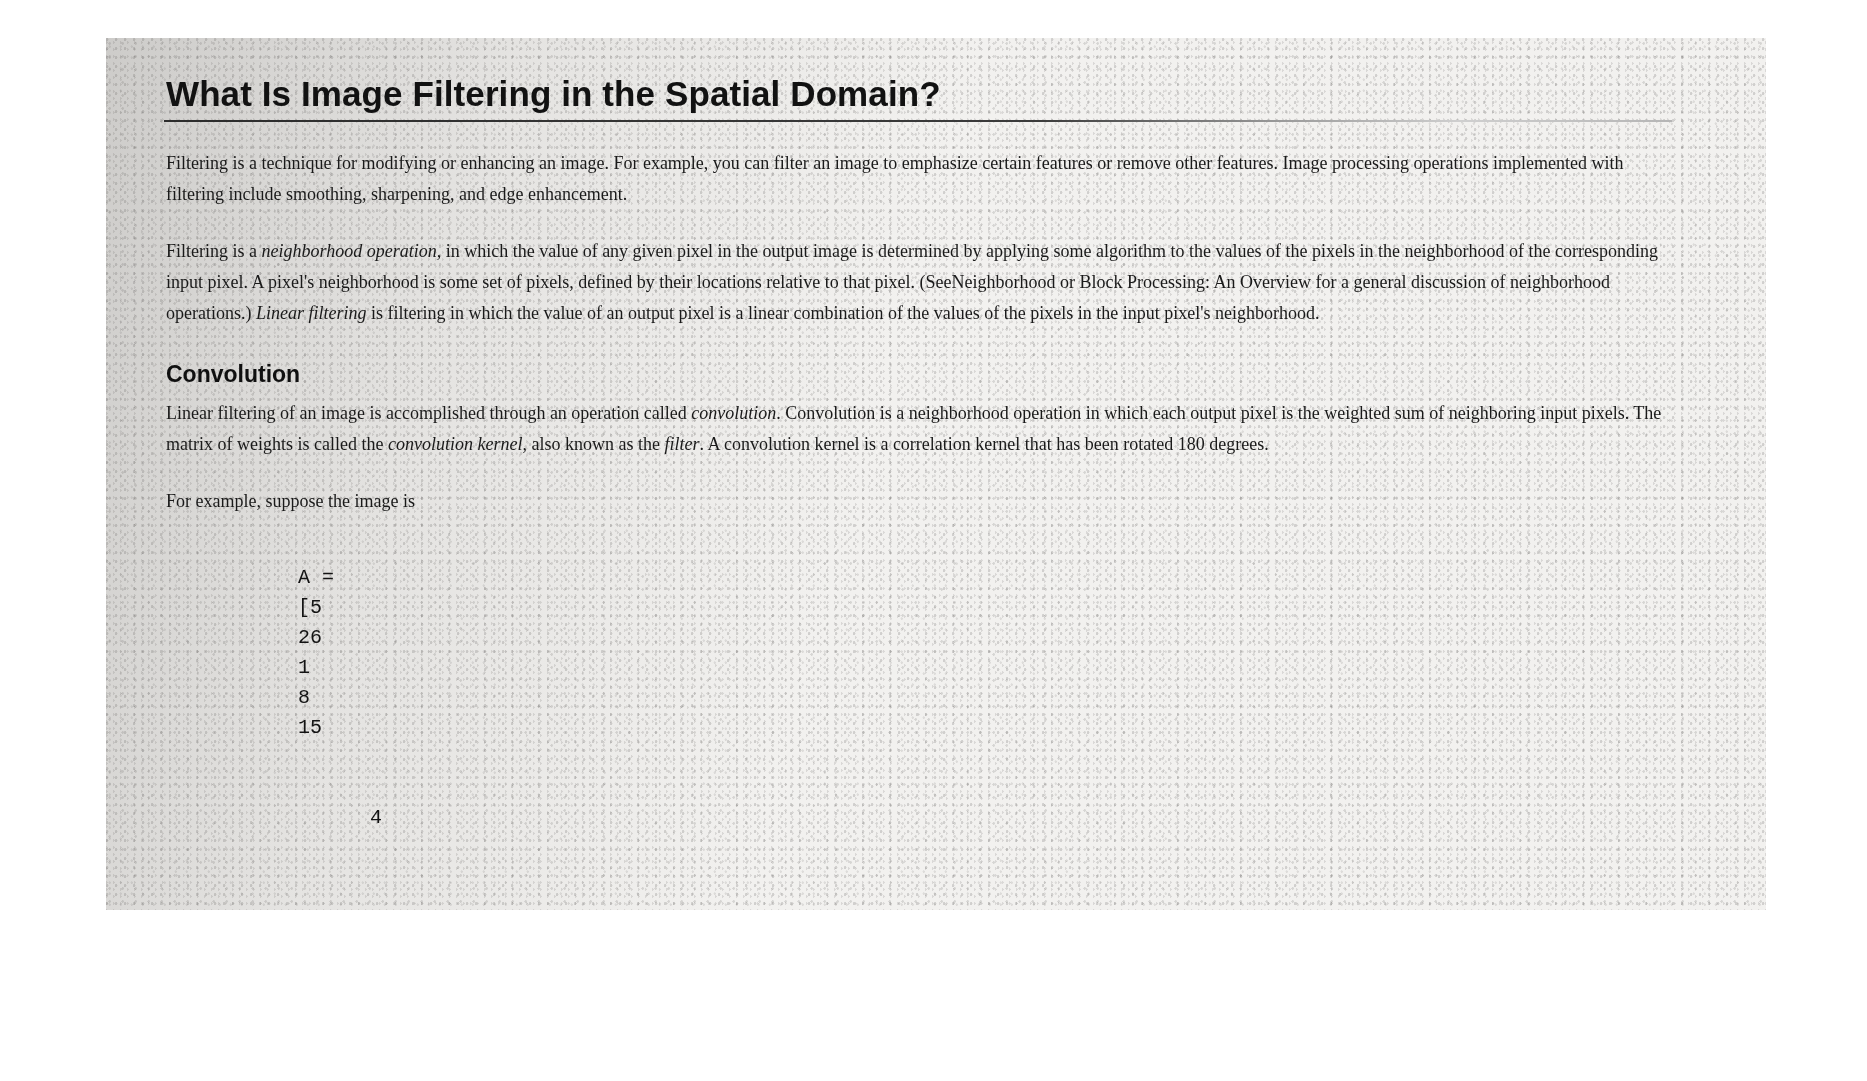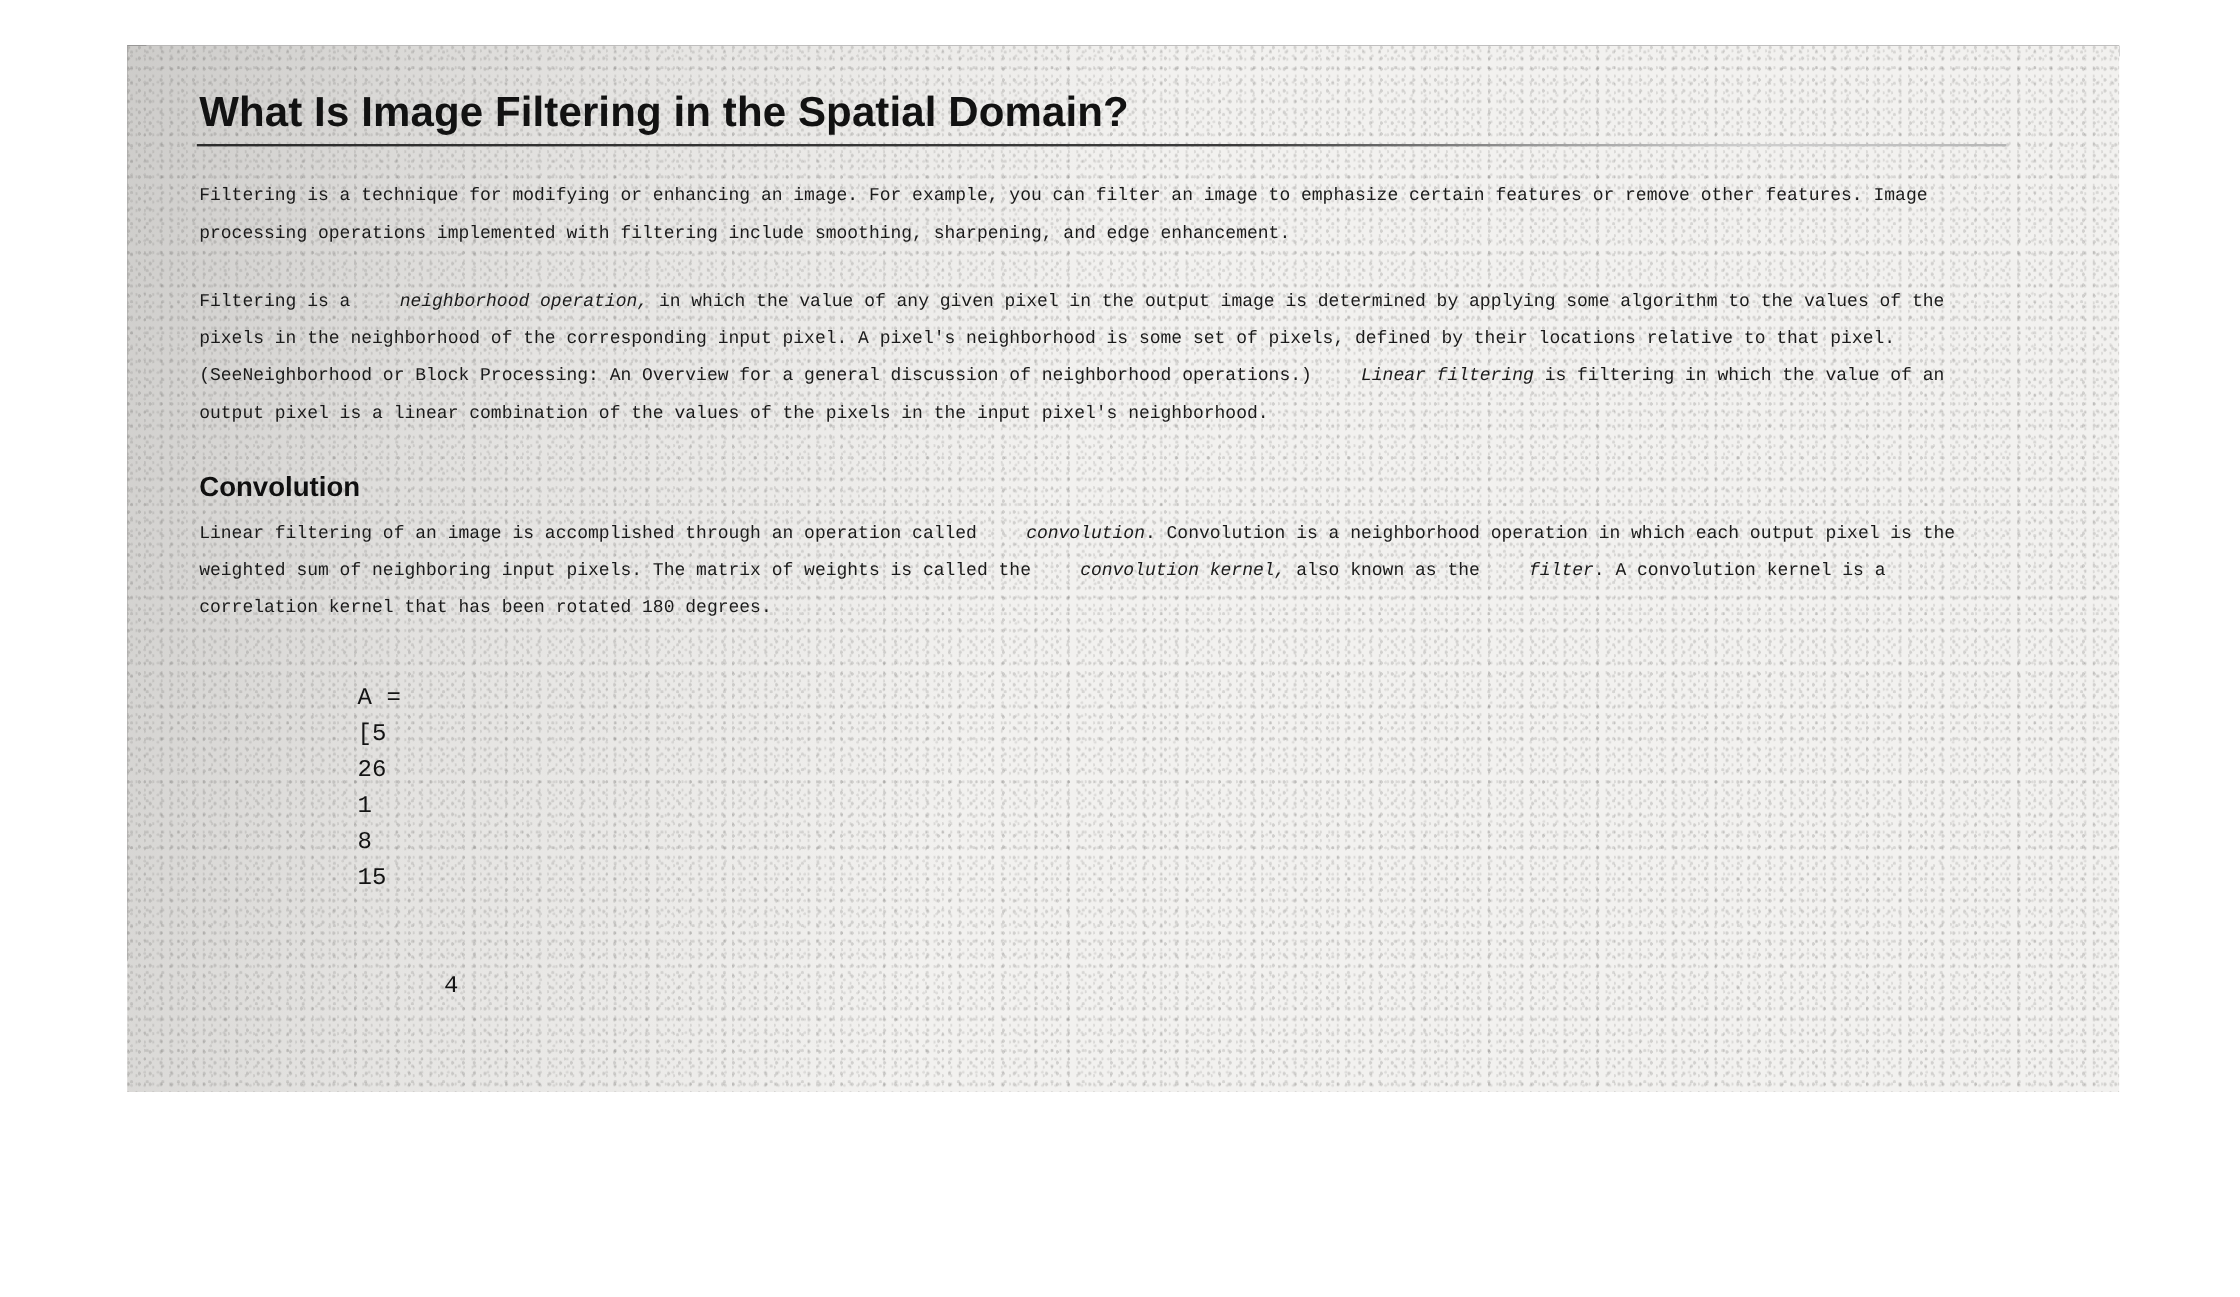--- a/index.html
+++ b/index.html
@@ -102,26 +102,26 @@
   }
 
   .title-rule {
     margin: 6px 0 0 18px;
     height: 2px;
     width: 1508px;
     background: linear-gradient(90deg, #2c2c2c 0%, #3b3b3b 58%, #9a9a9a 74%, #cfcfcf 86%, #b5b5b5 100%);
   }
 
   p.para {
-    font-size: 15px;
+    font-size: 18px;
     line-height: 31px;
     color: #1a1a1a;
     margin: 26px 0 0 20px;
     width: 1496px;
-    font-family: Liberation Mono, monospace;
+    font-family: Liberation Serif, serif;
   }
 
   h2.sub-head {
     font-size: 23px;
     font-weight: bold;
     color: #101010;
     margin: 32px 0 4px 20px;
     font-family: "Liberation Sans", sans-serif;
   }
 
@@ -133,21 +133,21 @@
     margin: 16px 0 0 56px;
     font-family: "Liberation Mono", monospace;
     font-size: 20px;
     line-height: 30px;
     color: #131313;
   }
   .matrix .mrow {
     white-space: pre;
   }
 
-  i { font-style: italic; margin-left: 32px; }
+  i { font-style: italic; }
 </style>
 </head>
 <body>
 
 <div class="edge-top"></div>
 <div class="edge-left"></div>
 <div class="edge-right"></div>
 <div class="edge-right2"></div>
 <div class="edge-bottom"></div>
 <div class="smudge-bottom"></div>
@@ -163,20 +163,21 @@
     <p class="para">
       <span>Filtering is a </span><i>neighborhood operation,</i><span> in which the value of any given pixel in the output image is determined by applying some algorithm to the values of the pixels in the neighborhood of the corresponding input pixel. A pixel's neighborhood is some set of pixels, defined by their locations relative to that pixel. (SeeNeighborhood or Block Processing: An Overview for a general discussion of neighborhood operations.) </span><i>Linear filtering</i><span> is filtering in which the value of an output pixel is a linear combination of the values of the pixels in the input pixel's neighborhood.</span>
     </p>
 
     <h2 class="sub-head">Convolution</h2>
 
     <p class="para tight">
       <span>Linear filtering of an image is accomplished through an operation called </span><i>convolution</i><span>. Convolution is a neighborhood operation in which each output pixel is the weighted sum of neighboring input pixels. The matrix of weights is called the </span><i>convolution kernel,</i><span> also known as the </span><i>filter</i><span>. A convolution kernel is a correlation kernel that has been rotated 180 degrees.</span>
     </p>
 
+    <p class="para">For example, suppose the image is</p>
 
     <div class="matrix">
       <div class="mrow">
         <span>A =</span>
         <span>[</span><span>5</span>
         <span>26</span>
         <span>1</span>
         <span>8</span>
         <span>15</span>
       </div>

